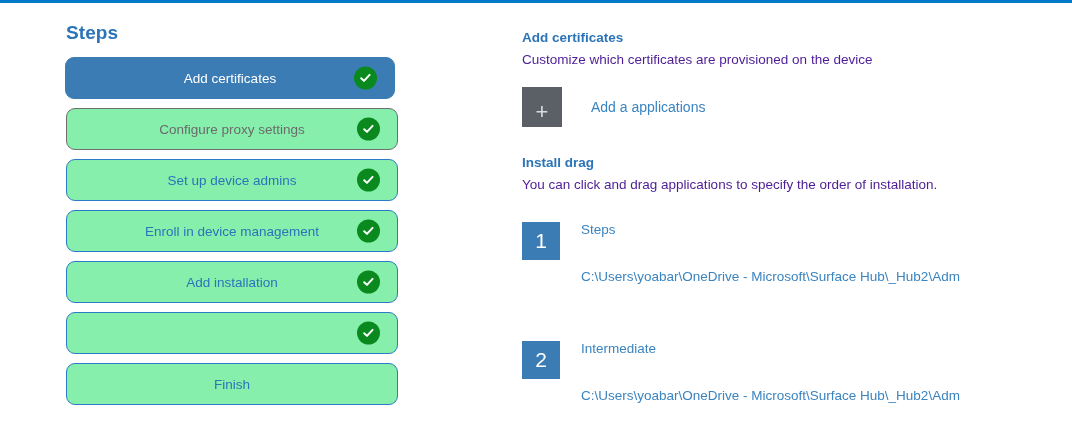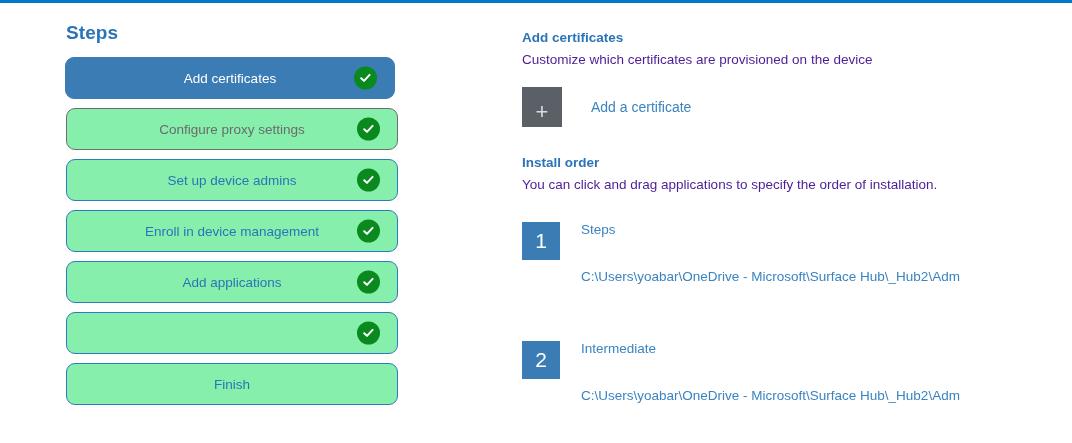--- a/index.html
+++ b/index.html
@@ -229,21 +229,21 @@
       <div class="step-btn">
         <span class="step-label">Enroll in device management</span>
         <span class="check-badge">
           <svg width="13" height="13" viewBox="0 0 13 13">
               <path d="M2.2 6.7 L5 9.4 L10.6 3.4" stroke="#ffffff" stroke-width="2" fill="none" stroke-linecap="round" stroke-linejoin="round"></path>
             </svg>
         </span>
       </div>
 
       <div class="step-btn">
-        <span class="step-label">Add applications</span>
+        <span class="step-label">Add installation</span>
         <span class="check-badge">
           <svg width="13" height="13" viewBox="0 0 13 13">
               <path d="M2.2 6.7 L5 9.4 L10.6 3.4" stroke="#ffffff" stroke-width="2" fill="none" stroke-linecap="round" stroke-linejoin="round"></path>
             </svg>
         </span>
       </div>
 
       <div class="step-btn">
         <span class="check-badge">
           <svg width="13" height="13" viewBox="0 0 13 13">
@@ -262,26 +262,26 @@
   <div class="detail-pane">
 
     <div>
       <div class="sec-head">Add certificates</div>
       <div class="sec-sub">Customize which certificates are provisioned on the device</div>
 
       <div class="add-cert-row">
         <div class="add-tile">
           <span class="plus-glyph">+</span>
         </div>
-        <div class="add-cert-link">Add a certificate</div>
+        <div class="add-cert-link">Add a applications</div>
       </div>
     </div>
 
     <div class="install-block">
-      <div class="sec-head">Install order</div>
+      <div class="sec-head">Install drag</div>
       <div class="sec-sub">You can click and drag applications to specify the order of installation.</div>
 
       <div class="order-list">
 
         <div class="order-item">
           <div class="order-num">1</div>
           <div class="order-text">
             <div class="order-name">Steps</div>
             <div class="order-path">C:\Users\yoabar\OneDrive - Microsoft\Surface Hub\_Hub2\Adm</div>
           </div>

